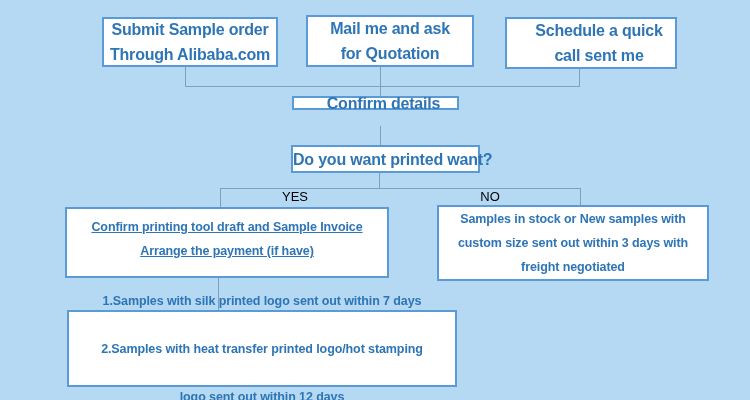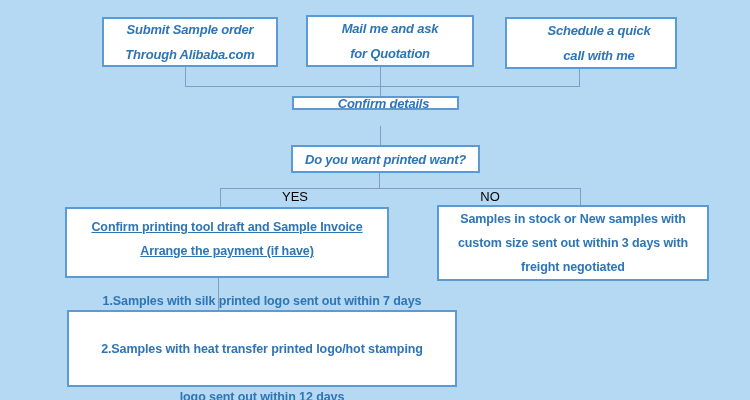--- a/index.html
+++ b/index.html
@@ -17,21 +17,21 @@
     border: 2px solid #5b9bd5;
     box-sizing: border-box;
     color: #2e75b6;
     font-weight: bold;
     text-align: center;
     display: flex;
     flex-direction: column;
     justify-content: center;
   }
   .node .tline { white-space: nowrap; }
-  .fs-top   { font-size: 13px; line-height: 25px; letter-spacing: -0.2px; font-style: italic; }
+  .fs-top   { font-size: 16px; line-height: 25px; letter-spacing: -0.2px; }
   .fs-big   { font-size: 12.5px; line-height: 24px; letter-spacing: -0.1px; }
   .conn { position: absolute; background: #7f9fc1; }
   .conn.v { width: 1px; }
   .conn.h { height: 1px; }
   .branch-label {
     position: absolute;
     width: 50px;
     text-align: center;
     font-size: 13px;
     color: #000000;
@@ -90,21 +90,21 @@
     <div class="tline">Through Alibaba.com</div>
   </div>
 
   <div class="node fs-top" id="n-mail">
     <div class="tline">Mail me and ask</div>
     <div class="tline">for Quotation</div>
   </div>
 
   <div class="node fs-top" id="n-schedule">
     <div class="tline">Schedule a quick</div>
-    <div class="tline">call with me</div>
+    <div class="tline">call sent me</div>
   </div>
 
   <div class="node fs-top" id="n-confirm">
     <div class="tline">Confirm details</div>
   </div>
 
   <div class="node fs-top" id="n-question">
     <div class="tline">Do you want printed want?</div>
   </div>
 

